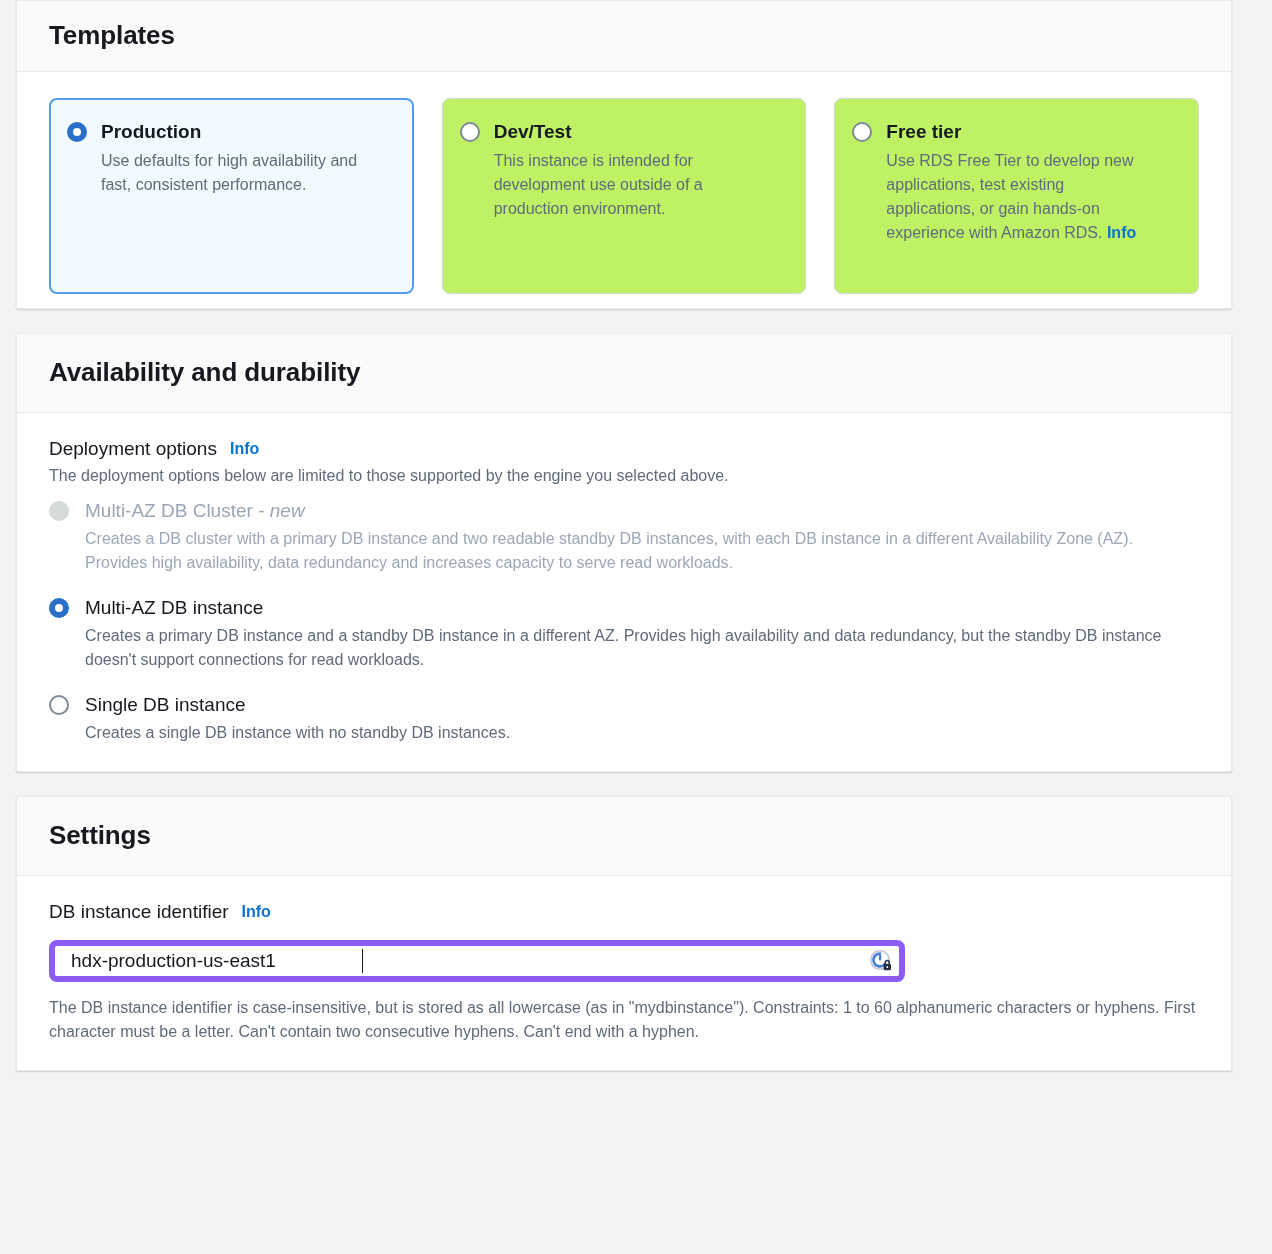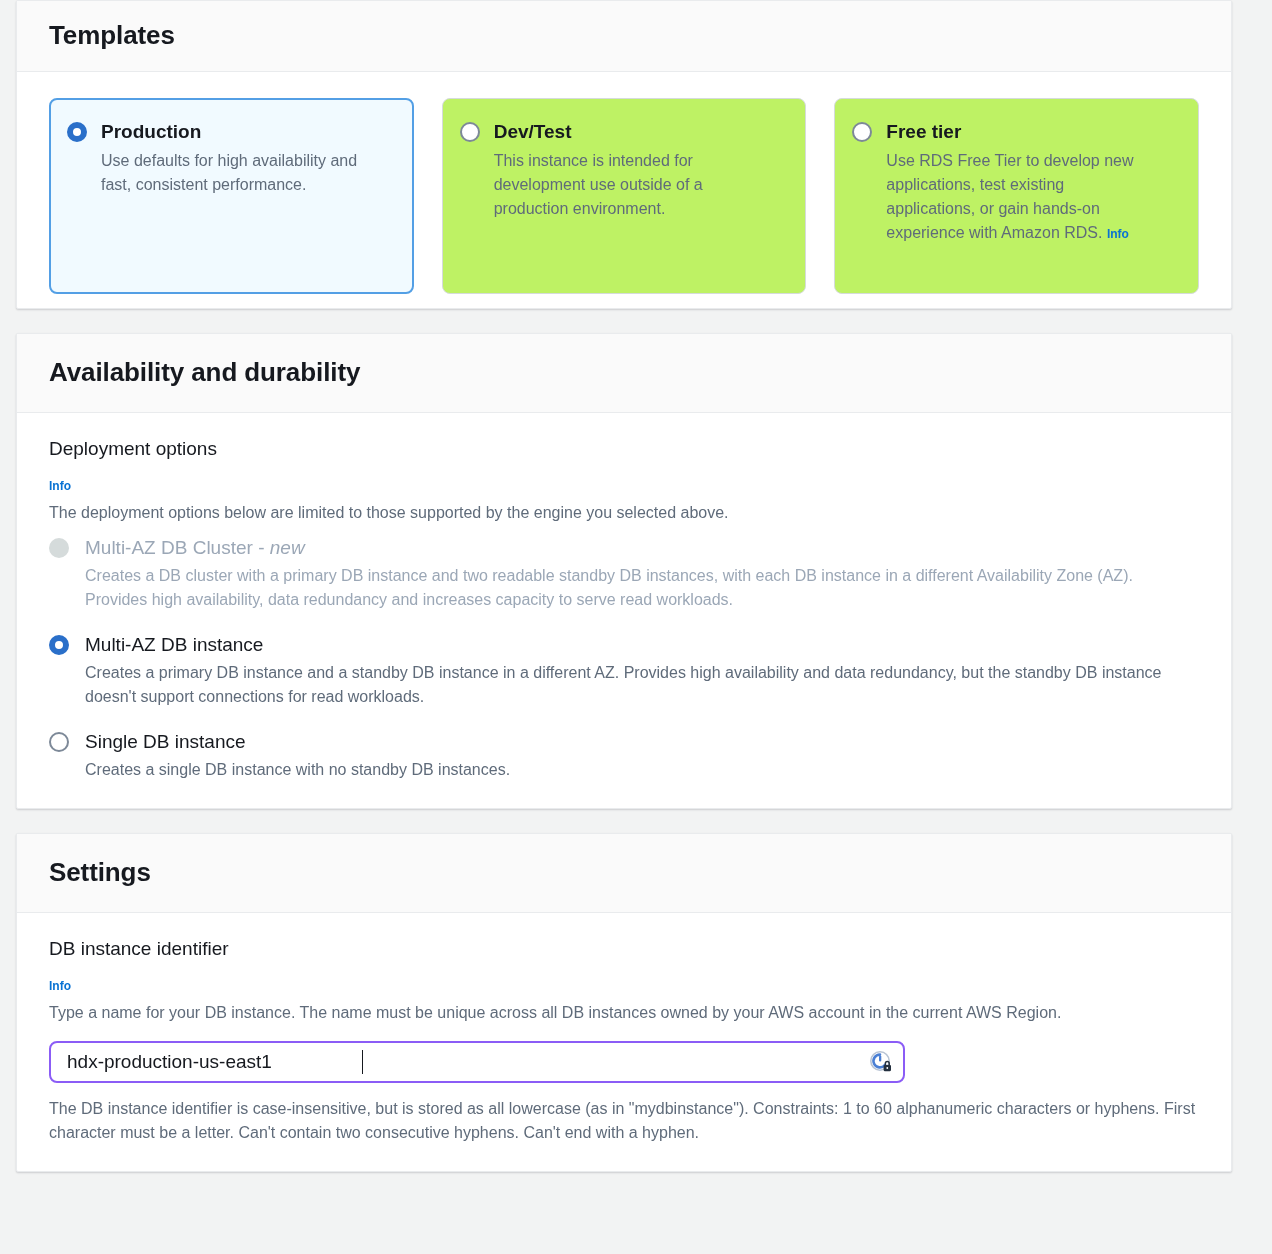--- a/index.html
+++ b/index.html
@@ -93,21 +93,21 @@
   .tile-desc {
     font-size: 16px;
     line-height: 24px;
     color: #5f6b7a;
     max-width: 270px;
   }
 
   .info-link {
     color: #0972d3;
     font-weight: 700;
-    font-size: 12px;
+    font-size: 16px;
     line-height: 24px;
     text-decoration: none;
     cursor: pointer;
   }
 
   
   .radio {
     width: 20px;
     height: 20px;
     border-radius: 50%;
@@ -126,23 +126,22 @@
 
   .radio.disabled {
     border: none;
     background: #d5dbdb;
     cursor: default;
   }
 
   
   .field-label-row {
     display: flex;
-    align-items: flex-start;
+    align-items: flex-end;
     gap: 13px;
-    flex-direction: column;
   }
 
   .field-label {
     font-size: 19px;
     line-height: 24px;
     font-weight: 400;
     color: #16191f;
   }
 
   .field-desc {
@@ -186,21 +185,21 @@
   
   .input-wrap {
     position: relative;
     width: 856px;
     margin-top: 16px;
   }
 
   .text-input {
     width: 100%;
     height: 42px;
-    border: 2px solid #8b5cf6;
+    border: 6px solid #8b5cf6;
     border-radius: 8px;
     background: #ffffff;
     font-family: "Liberation Sans", sans-serif;
     font-size: 19px;
     color: #16191f;
     padding: 0 46px 0 16px;
     outline: none;
   }
 
   .caret {
@@ -316,21 +315,20 @@
   <section class="container" style="margin-bottom:0;">
     <div class="container-header" style="padding-top:22px;padding-bottom:24px;">
       <div class="container-title">Settings</div>
     </div>
     <div class="container-body" style="padding-top:24px;padding-bottom:26px;">
 
       <div class="field-label-row">
         <span class="field-label">DB instance identifier</span>
         <a class="info-link">Info</a>
       </div>
-      <div class="field-desc">Type a name for your DB instance. The name must be unique across all DB instances owned by your AWS account in the current AWS Region.</div>
 
       <div class="input-wrap">
         <input class="text-input" type="text" value="hdx-production-us-east1" style="">
         <span class="caret"></span>
         <span class="autofill-icon">
           <svg width="24" height="24" viewBox="0 0 24 24" xmlns="http://www.w3.org/2000/svg">
             <circle cx="11" cy="11" r="9.2" fill="none" stroke="#b8c4d4" stroke-width="1.6"></circle>
             <path d="M11 4.6 A6.4 6.4 0 1 0 15.9 15" fill="none" stroke="#4a7fd4" stroke-width="2.6" stroke-linecap="round"></path>
             <rect x="10" y="5.4" width="2.3" height="6.2" rx="1.1" fill="#4a7fd4"></rect>
             <rect x="14.6" y="15" width="7.4" height="6.2" rx="1.1" fill="#232f3e"></rect>

